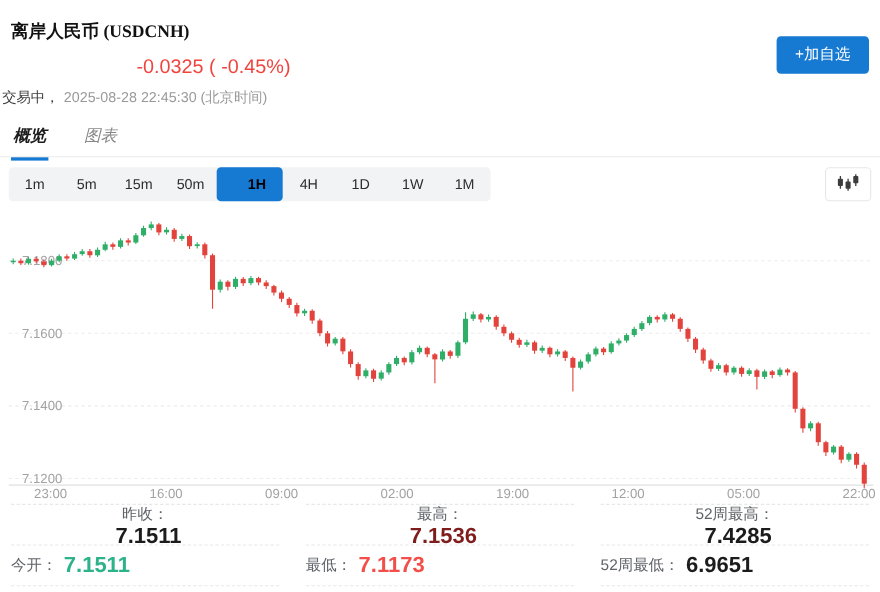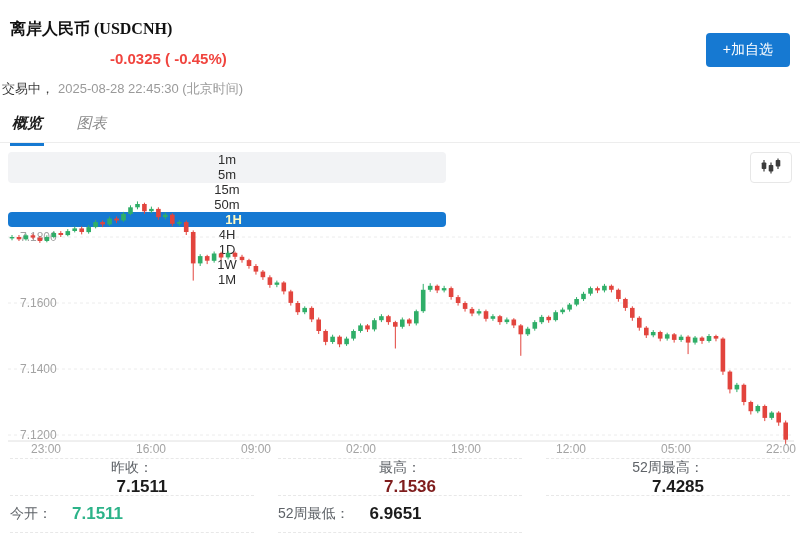--- a/index.html
+++ b/index.html
@@ -3,55 +3,55 @@
 <meta charset="utf-8">
 <style>
   html,body{margin:0;padding:0;background:#fff;}
   .app{position:relative;width:800px;height:538px;background:#fff;overflow:hidden;
        font-family:"Liberation Sans",sans-serif;color:#222;}
   
   .title{position:absolute;left:10px;top:19px;font-size:16px;font-weight:700;color:#111;
          font-family:"Liberation Serif","Liberation Sans",serif;}
   .price{position:absolute;left:8px;top:38px;font-size:31px;font-weight:700;
          color:var(--price-red,#f0443e);letter-spacing:-0.5px;}
-  .change{position:absolute;left:110px;top:50px;font-size:15px;color:var(--price-red,#f0443e);font-weight:bold;}
+  .change{position:absolute;left:124px;top:50px;font-size:18px;color:var(--price-red,#f0443e);}
   .statusrow{position:absolute;left:2px;top:80px;font-size:13px;color:#3c3c3c;}
   .statusrow .ts{color:#9a9a9a;margin-left:4px;}
   .watch-btn{position:absolute;right:10px;top:33px;height:34px;padding:0 17px;
              background:var(--accent-blue,#1680d9);color:#fff;font-size:14px;border:none;
              border-radius:4px;display:flex;align-items:center;cursor:pointer;
              font-family:"Liberation Sans",sans-serif;}
   
   .tabs{position:absolute;left:0;top:112px;width:100%;height:31px;border-bottom:1px solid #ededed;
         padding-left:10px;box-sizing:border-box;font-style:italic;}
   .tab{display:inline-block;margin-right:26px;font-size:15px;color:#888;
        padding:2px 2px 10px 2px;cursor:pointer;}
   .tab.active{color:#1c1c1c;font-weight:700;border-bottom:3px solid var(--accent-blue,#1679d2);}
   
   .toolbar{position:absolute;left:8px;top:152px;right:8px;height:31px;display:flex;
            justify-content:space-between;align-items:center;}
-  .periods{display:flex;background:#f2f3f5;border-radius:4px;width:438px;height:31px;flex-direction:column;}
+  .periods{display:flex;background:#f2f3f5;border-radius:4px;width:438px;height:31px;}
   .pbtn{flex:1;display:flex;align-items:center;justify-content:center;font-size:13px;
         color:#2d2d2d;cursor:pointer;border-radius:4px;}
-  .pbtn.active{background:var(--accent-blue,#1679d2);color:#fef9c3;font-weight:700;padding-left:13px;}
+  .pbtn.active{background:var(--accent-blue,#1679d2);color:#000000;font-weight:700;padding-left:13px;}
   .style-btn{width:42px;height:31px;background:#fff;border:1px solid #e7e7e7;border-radius:4px;
              display:flex;align-items:center;justify-content:center;box-sizing:border-box;
              cursor:pointer;padding:0;}
   
   .chart{position:absolute;left:0;top:190px;width:800px;height:266px;}
   .chart svg{display:block;}
   .chart text{font-family:"Liberation Sans",sans-serif;}
   
   .stats{position:absolute;left:10px;right:10px;top:458px;display:grid;
          grid-template-columns:1fr 1fr 1fr;column-gap:24px;}
   .stat{display:flex;align-items:center;height:36px;border-bottom:1px dashed #e8e8e8;
         font-size:14px;}
   .stat:nth-child(-n+3){border-top:1px dashed #e8e8e8;flex-direction:column;}
   .stat .lb{color:#5f6368;}
-  .stat .val{margin-left:20px;font-weight:700;font-size:17px;color:#1c1c1c;}
+  .stat .val{margin-left:6px;font-weight:700;font-size:20px;color:#1c1c1c;}
 </style>
 </head>
 <body>
 
 <div class="app">
 
   <div class="title">离岸人民币 (USDCNH)</div>
   <div class="change">-0.0325 ( -0.45%)</div>
   <div class="statusrow">
     <span>交易中，</span><span class="ts">2025-08-28 22:45:30 (北京时间)</span>
@@ -352,18 +352,22 @@
       </div>
       <div class="stat">
         <span class="lb">52周最高：</span>
         <span class="val" style="color: rgb(28, 28, 28);">7.4285</span>
       </div>
       <div class="stat">
         <span class="lb">今开：</span>
         <span class="val" style="color: rgb(45, 179, 137);">7.1511</span>
       </div>
       <div class="stat">
+        <span class="lb">最低：</span>
+        <span class="val" style="color: rgb(242, 79, 75);">7.1173</span>
+      </div>
+      <div class="stat">
         <span class="lb">52周最低：</span>
         <span class="val" style="color: rgb(28, 28, 28);">6.9651</span>
       </div>
     </div>
 
 </div>
 
 </body></html>

